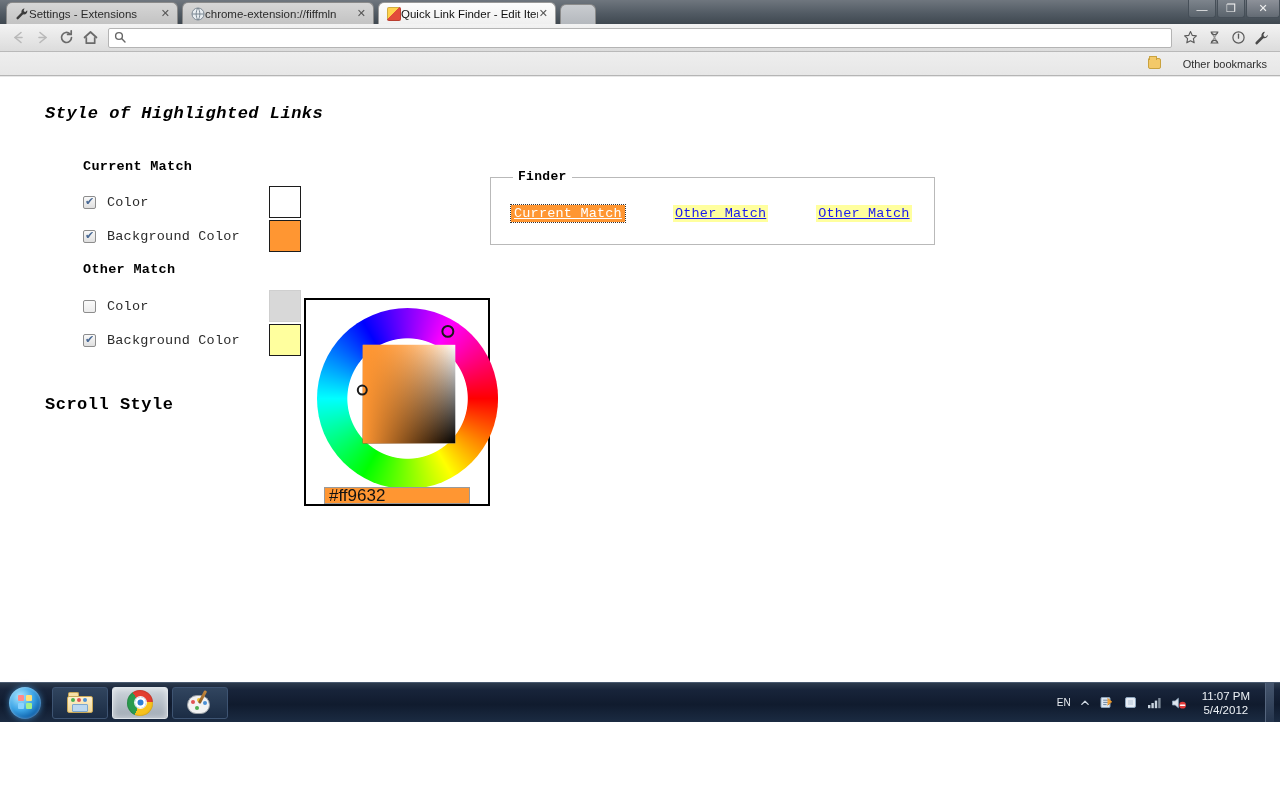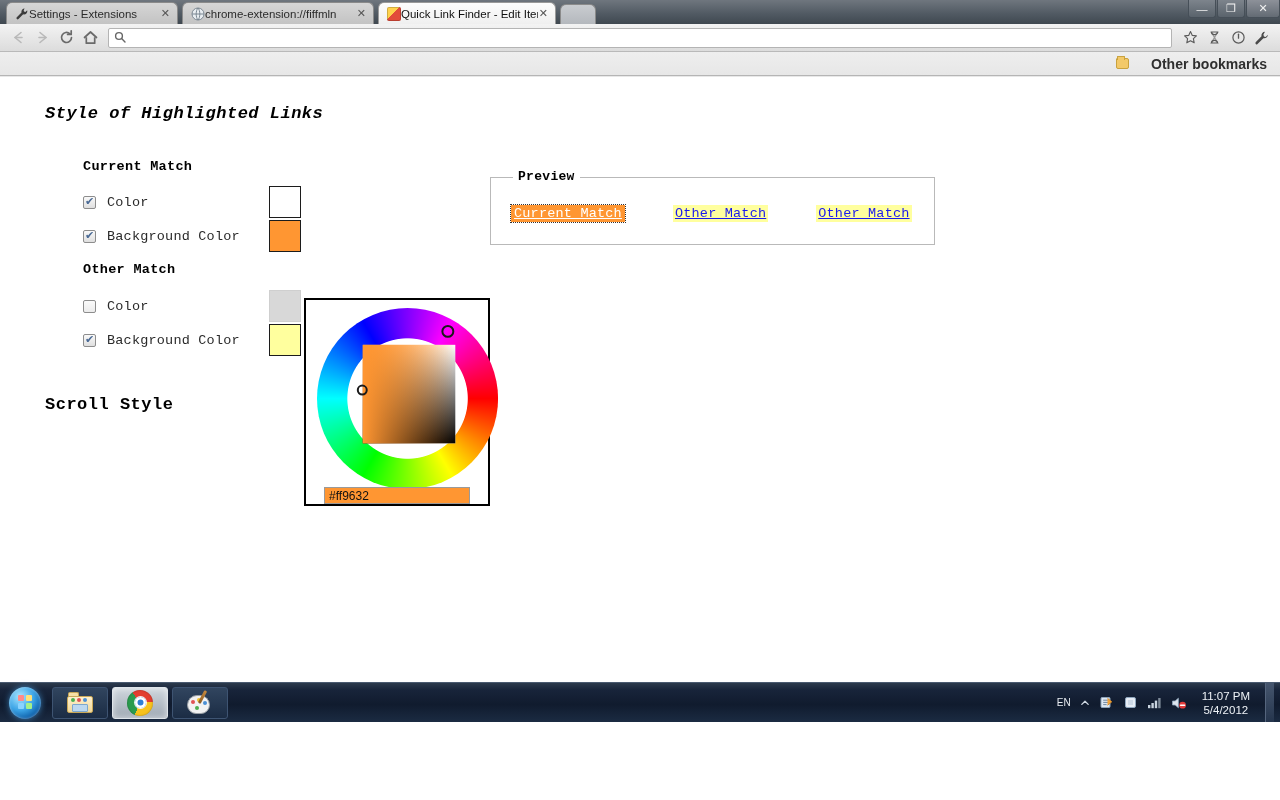--- a/index.html
+++ b/index.html
@@ -96,21 +96,21 @@
   
   .bookmarks {
     position:absolute; left:0; top:52px; width:1280px; height:24px;
     background:linear-gradient(#eeeeee,#e7e7e7);
     border-bottom:1px solid #b5b5b5;
     display:flex; align-items:center; justify-content:flex-end;
     padding-right:8px;
   }
   .bm-item {
     display:flex; align-items:center; gap:22px;
-    font-size:14px; color:#2f2f2f; padding:2px 5px; cursor:pointer;font-weight:bold;
+    font-size:11px; color:#2f2f2f; padding:2px 5px; cursor:pointer;
   }
   .folder-ico {
     width:13px; height:11px; background:#f3c969;
     border:1px solid #c9a23e; border-radius:1px 2px 2px 2px; position:relative;
   }
   .folder-ico:before {
     content:""; position:absolute; left:0; top:-3px; width:6px; height:3px;
     background:#f3c969; border:1px solid #c9a23e; border-bottom:none; border-radius:1px 1px 0 0;
   }
 
@@ -233,21 +233,21 @@
     position:absolute; left:46px; top:37px; width:93px; height:99px; z-index:2;
     background:linear-gradient(to right, #ff9632 0%, rgba(255,255,255,0) 100%);
   }
   .sv-marker {
     position:absolute; width:11px; height:11px; border-radius:50%;
     border:2px solid #1a1a1a; z-index:4; left:40px; top:77px;
   }
   .hexfield {
     position:absolute; left:18px; top:187px; width:146px; height:17px;
     border:1px solid #9a9a9a; background:#ff9632;
-    font-family:"Liberation Sans", sans-serif; font-size:12px; color:#111;
+    font-family:"Liberation Sans", sans-serif; font-size:17px; color:#111;
     padding:0 4px; outline:none;
   }
 
   
   .desktop-bg {
     position:absolute; left:0; top:0; width:1280px; height:682px; z-index:-1;
     background:linear-gradient(120deg,#e2e4e6,#eceef0);
   }
   .taskbar {
     position:absolute; left:0; top:682px; width:1280px; height:40px;
@@ -463,21 +463,21 @@
       </div>
       <div class="swatch disabled sw-3" style="background:#d8d8d8"></div>
 
       <div class="optrow or-4">
         <span class="cb checked"></span>
         <span class="optlabel">Background Color</span>
       </div>
       <div class="swatch enabled sw-4" style="background:#ffff9e"></div>
 
       <div class="preview-box">
-        <div class="preview-legend">Preview</div>
+        <div class="preview-legend">Finder</div>
         <div class="preview-items">
           <span class="pv-link pv-current" style="color:#ffffff;background:#ff9632">Current Match</span>
           <span class="pv-link pv-other" style="color:#1a1aee;background:#ffff9e">Other Match</span>
           <span class="pv-link pv-other" style="color:#1a1aee;background:#ffff9e">Other Match</span>
         </div>
       </div>
 
       <h2 class="section-title title-scroll">Scroll Style</h2>
 
 

